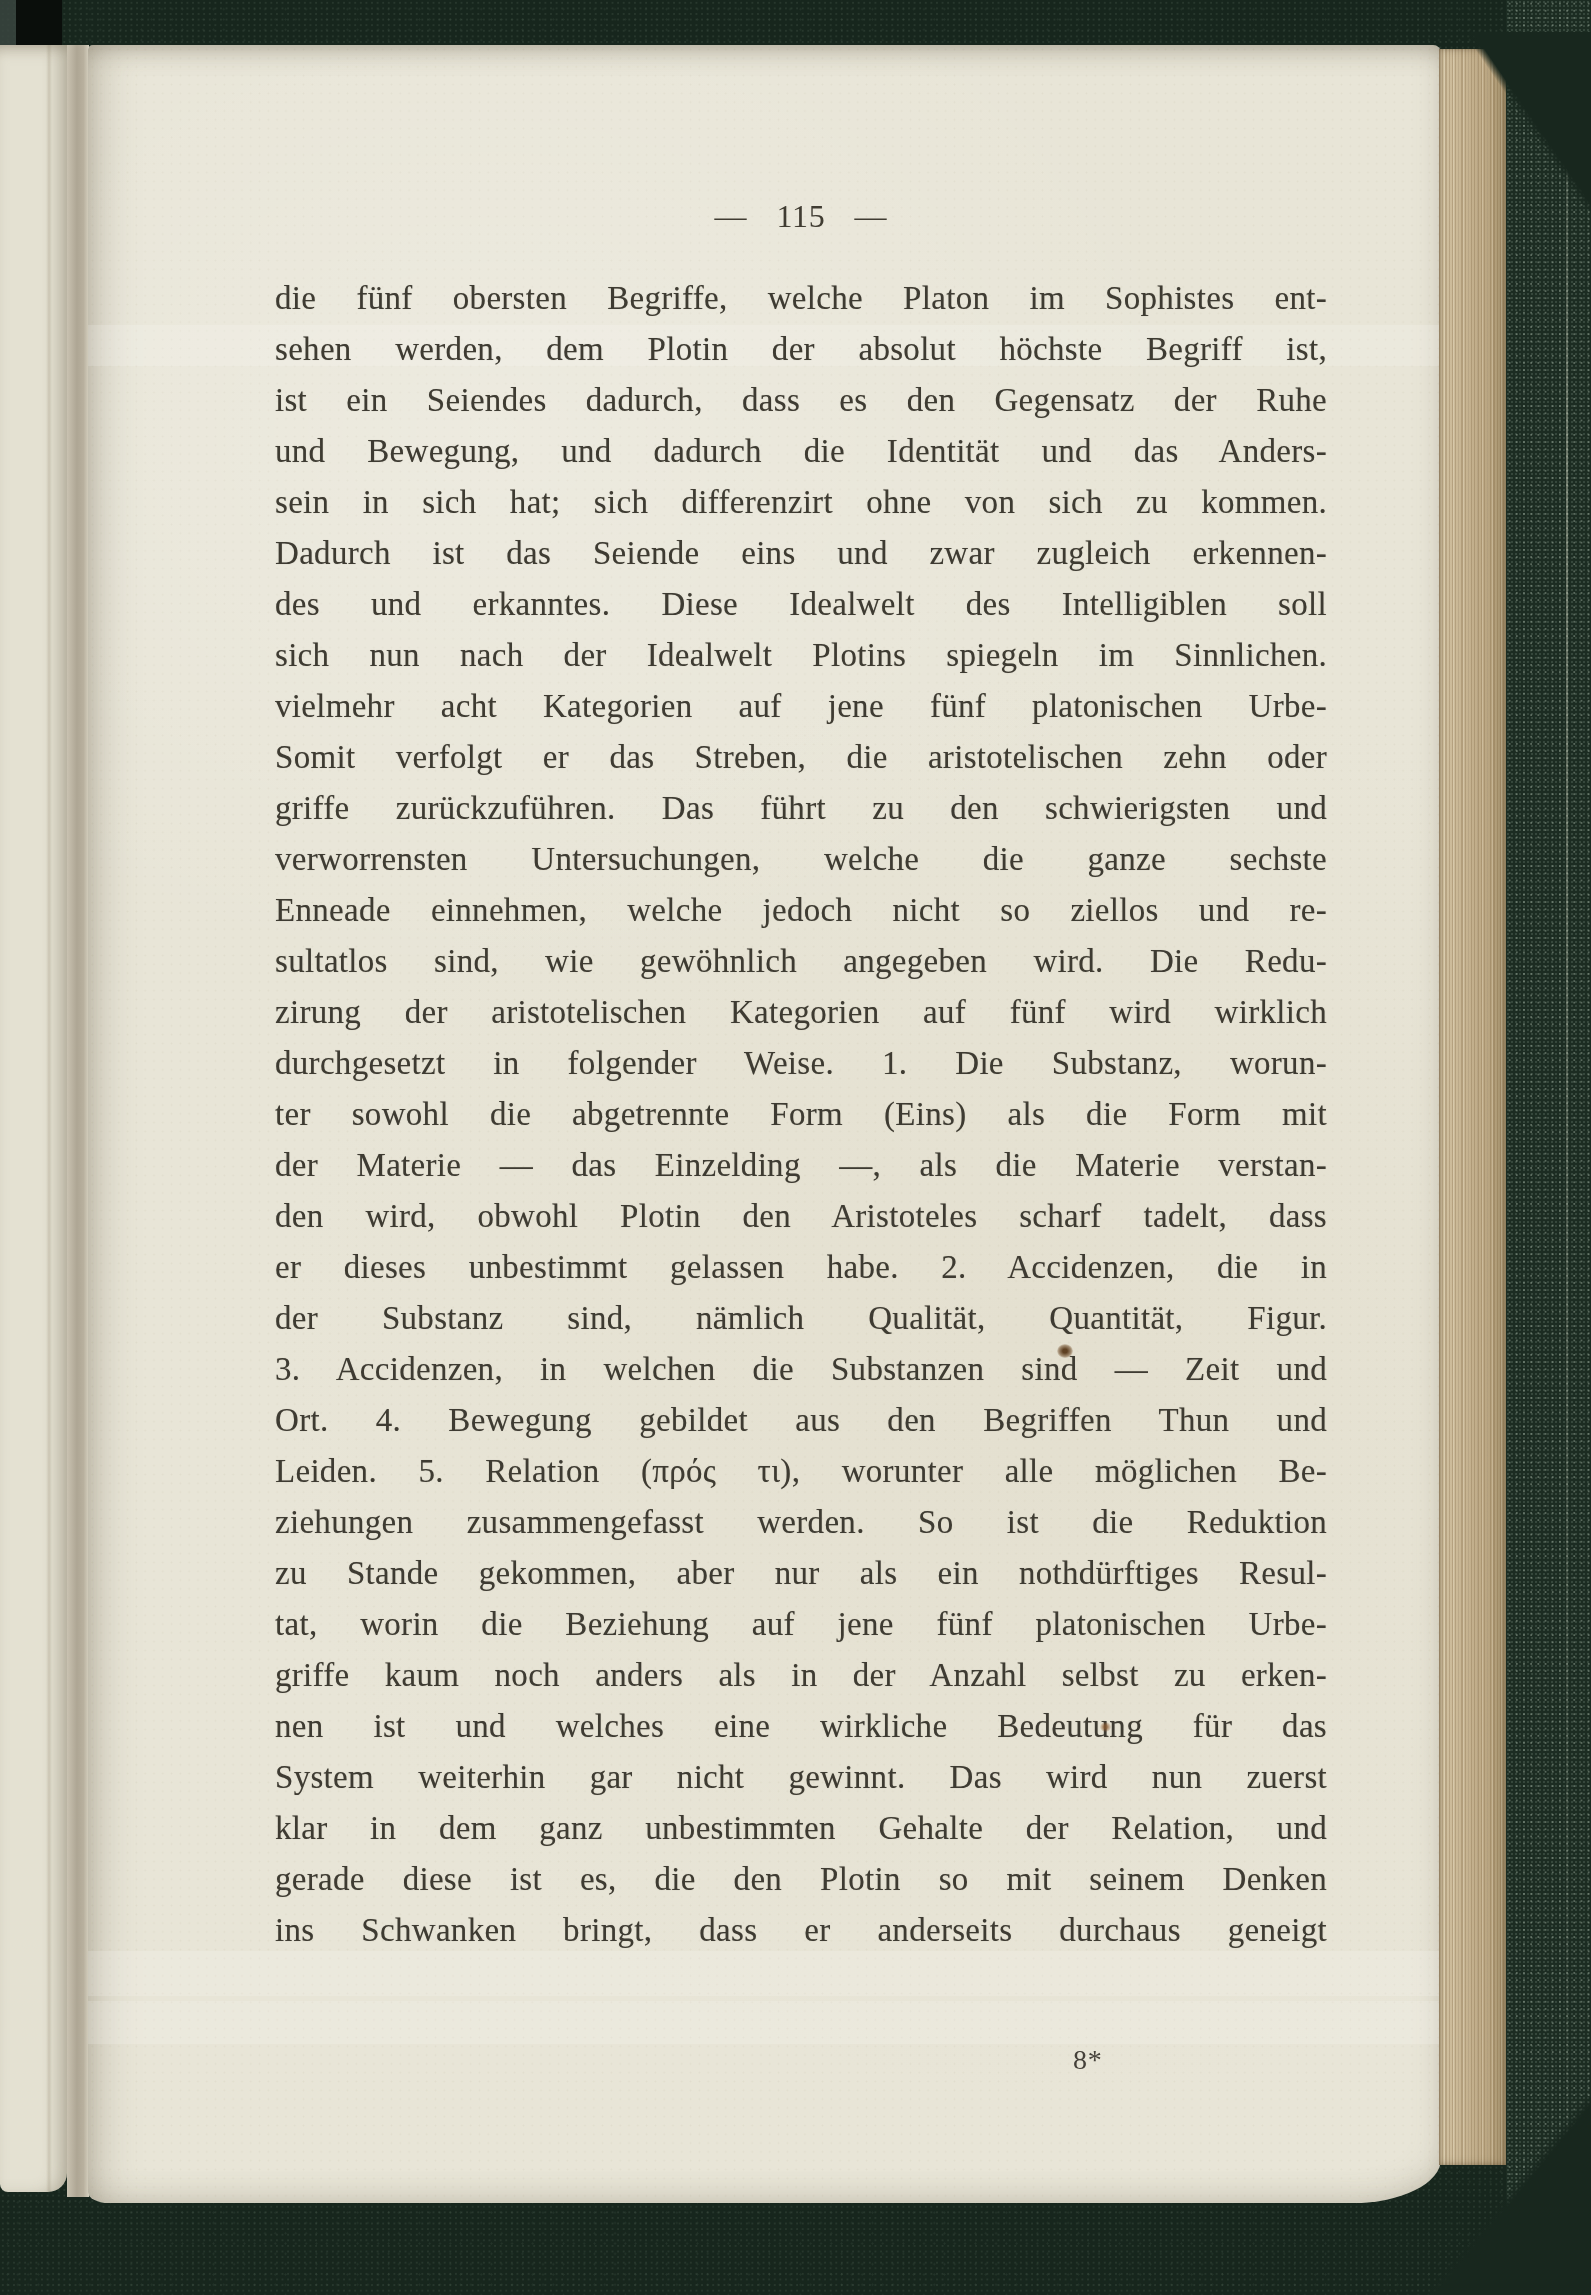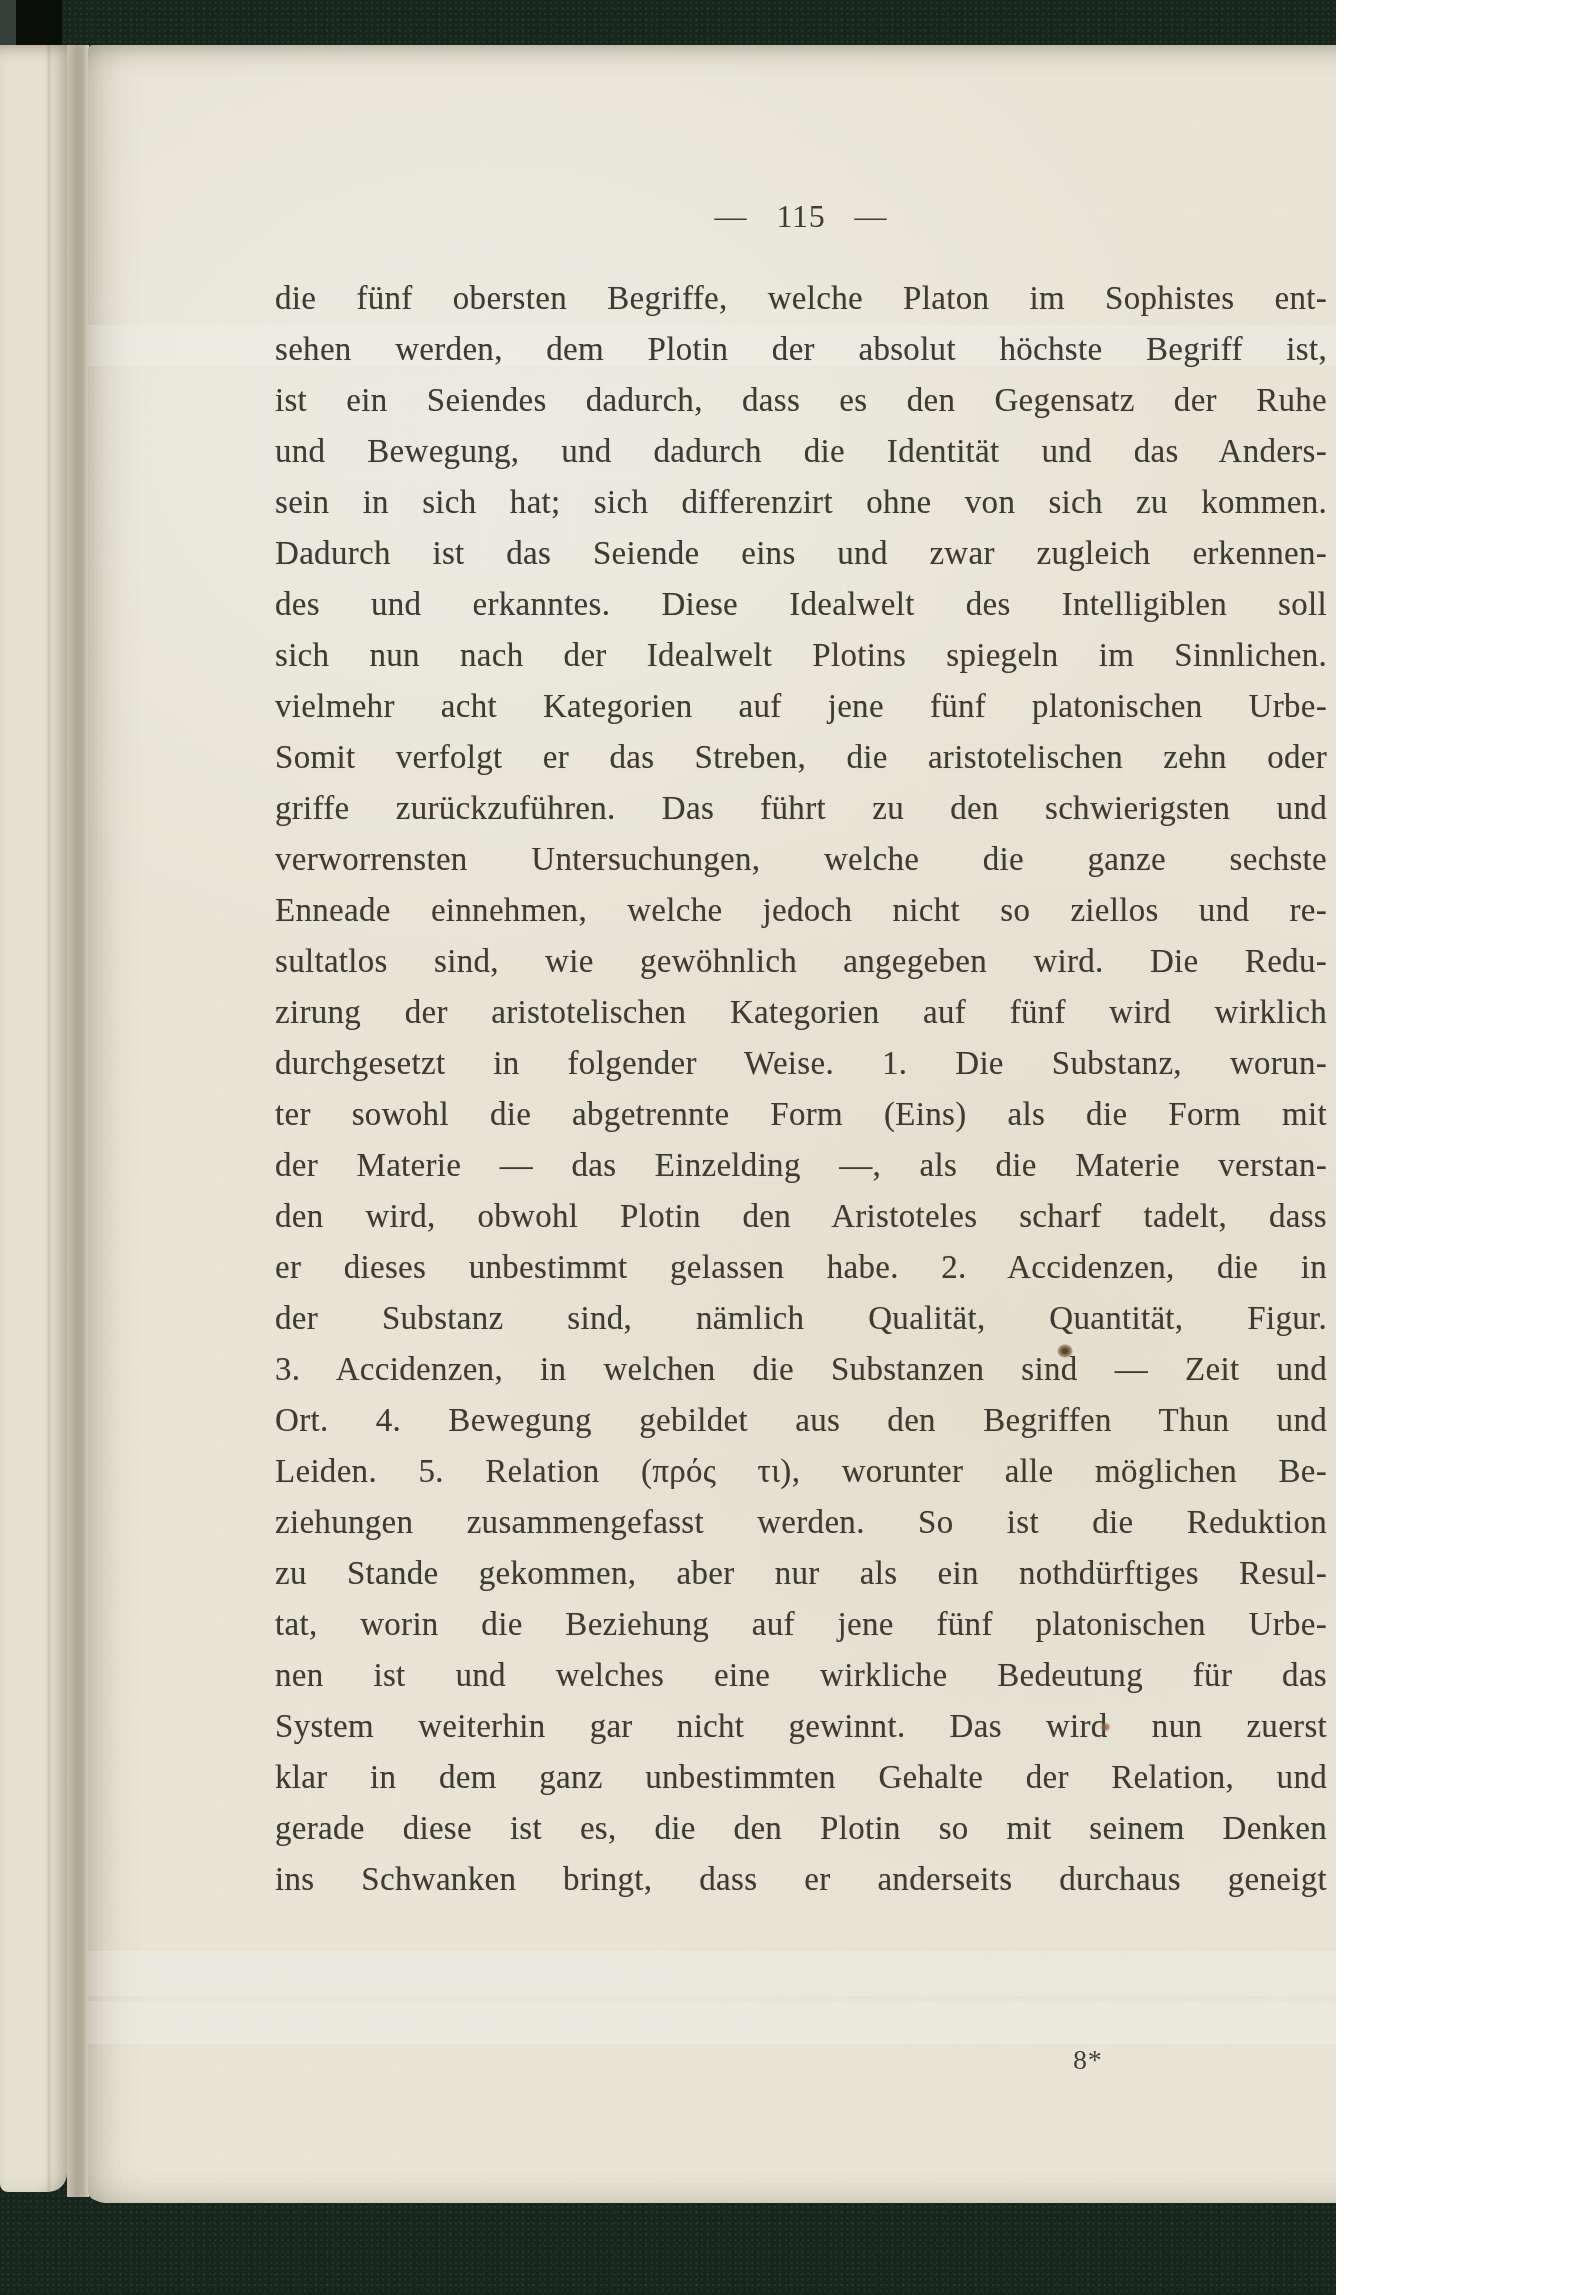--- a/index.html
+++ b/index.html
@@ -1,18 +1,18 @@
 <!DOCTYPE html>
 <html style="font-size:12.7px"><head>
 <meta charset="utf-8">
 <style>
   html,body{margin:0;padding:0;}
   body{width:1591px;height:2295px;overflow:hidden;
        font-family:"Liberation Serif","DejaVu Serif",serif;}
-  .stage{position:relative;width:1336px;height:2295px;overflow:hidden;}
+  .stage{position:relative;width:1591px;height:2295px;overflow:hidden;}
 
   
   .cover-base{position:absolute;inset:0;background-color:#17261d;
     background-image:
       radial-gradient(rgba(150,170,150,0.13) 0.8px, transparent 1.1px),
       radial-gradient(rgba(90,110,95,0.18) 0.8px, transparent 1.3px);
     background-size:5.6px 5.6px,10.3px 10.3px;background-position:0 0,2.4px 4px;}
   .cover-right{position:absolute;left:1506px;top:0;width:85px;height:2295px;
     background-color:#1c2c22;
     background-image:
@@ -119,20 +119,21 @@
       <div class="tl">der Materie — das Einzelding —, als die Materie verstan-</div>
       <div class="tl">den wird, obwohl Plotin den Aristoteles scharf tadelt, dass</div>
       <div class="tl">er dieses unbestimmt gelassen habe. 2. Accidenzen, die in</div>
       <div class="tl">der Substanz sind, nämlich Qualität, Quantität, Figur.</div>
       <div class="tl">3. Accidenzen, in welchen die Substanzen sind — Zeit und</div>
       <div class="tl">Ort. 4. Bewegung gebildet aus den Begriffen Thun und</div>
       <div class="tl">Leiden. 5. Relation (πρός τι), worunter alle möglichen Be-</div>
       <div class="tl">ziehungen zusammengefasst werden. So ist die Reduktion</div>
       <div class="tl">zu Stande gekommen, aber nur als ein nothdürftiges Resul-</div>
       <div class="tl">tat, worin die Beziehung auf jene fünf platonischen Urbe-</div>
+      <div class="tl">griffe kaum noch anders als in der Anzahl selbst zu erken-</div>
       <div class="tl">nen ist und welches eine wirkliche Bedeutung für das</div>
       <div class="tl">System weiterhin gar nicht gewinnt. Das wird nun zuerst</div>
       <div class="tl">klar in dem ganz unbestimmten Gehalte der Relation, und</div>
       <div class="tl">gerade diese ist es, die den Plotin so mit seinem Denken</div>
       <div class="tl">ins Schwanken bringt, dass er anderseits durchaus geneigt</div>
     </div>
 
     <div class="signature">8*</div>
 
     <div class="stain1"></div>

